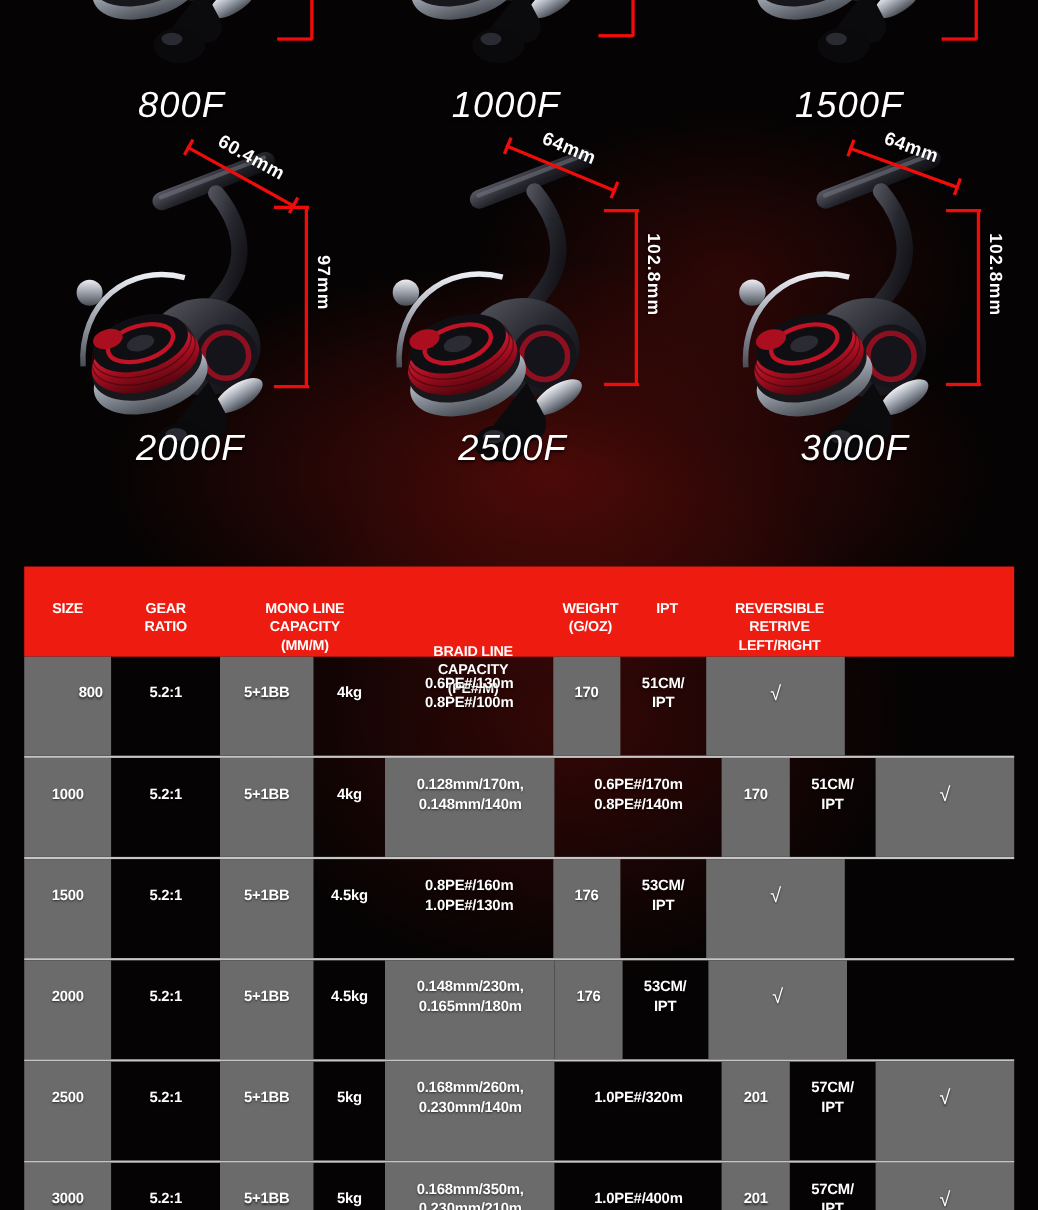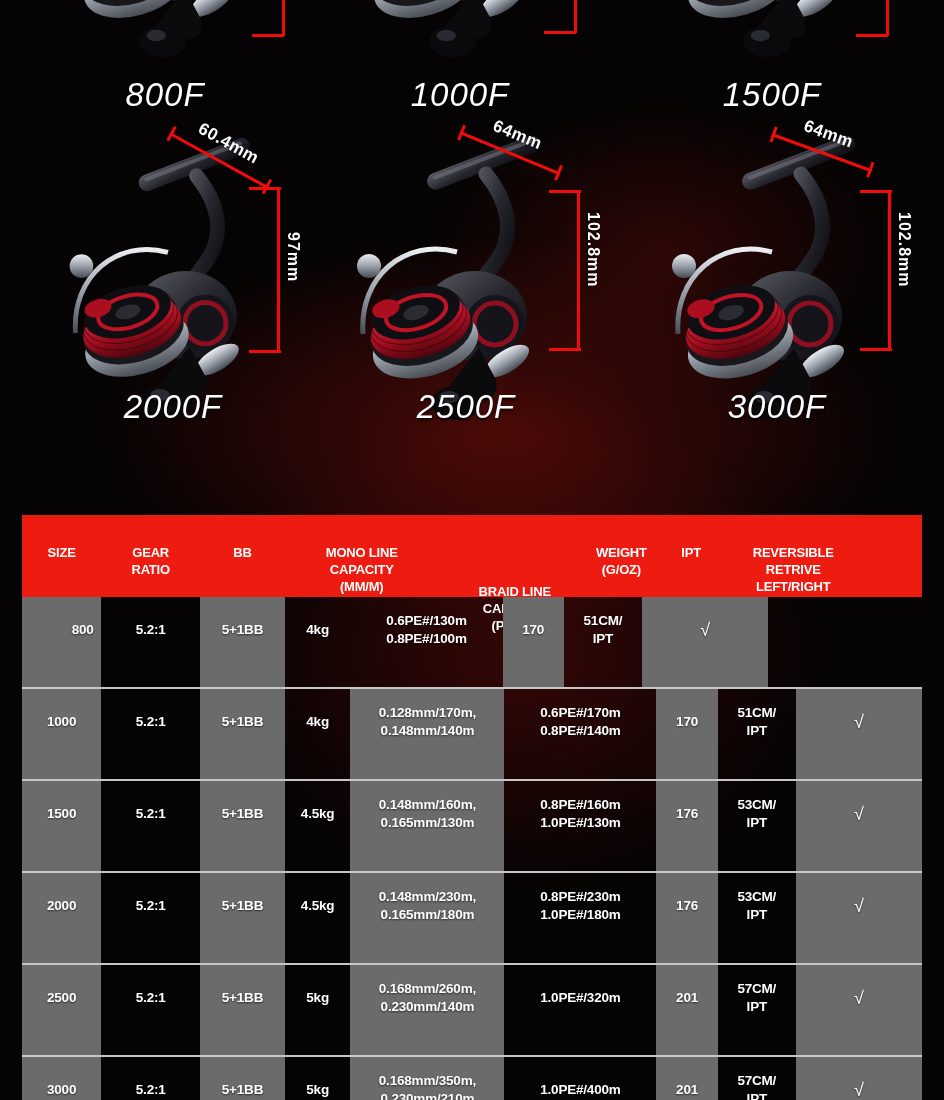--- a/index.html
+++ b/index.html
@@ -368,21 +368,20 @@
 
   <div class="plabel" style="left:73px;top:388px;">2000F</div>
   <div class="plabel" style="left:366px;top:388px;">2500F</div>
   <div class="plabel" style="left:677px;top:388px;">3000F</div>
 
   <div class="spec-table">
     <div class="thead" id="thead">
         <div class="th" style="width: 8.8%;">SIZE</div>
         <div class="th" style="width: 11%;">GEAR
 RATIO</div>
-        <div class="th" style="width: 9.4%;">BB</div>
         <div class="th" style="width: 17.1%;">MONO LINE
 CAPACITY
 (MM/M)</div>
         <div class="th" style="width: 16.9%; margin-top: 39px;">BRAID LINE
 CAPACITY
 (PE#/M)</div>
         <div class="th" style="width: 6.8%;">WEIGHT
 (G/OZ)</div>
         <div class="th" style="width: 8.7%;">IPT</div>
         <div class="th" style="width: 14%;">REVERSIBLE
@@ -414,38 +413,34 @@
           <div class="td gray" style="width: 6.8%;">170</div>
           <div class="td" style="width: 8.7%;">51CM/
 IPT</div>
           <div class="td gray check" style="width: 14%;">√</div>
         </div>
         <div class="trow">
           <div class="td gray" style="width: 8.8%;">1500</div>
           <div class="td" style="width: 11%;">5.2:1</div>
           <div class="td gray" style="width: 9.4%;">5+1BB</div>
           <div class="td" style="width: 7.3%;">4.5kg</div>
-          <div class="td gray" style="width: 17.1%;">0.148mm/160m,
-0.165mm/130m</div>
           <div class="td" style="width: 16.9%;">0.8PE#/160m
 1.0PE#/130m</div>
           <div class="td gray" style="width: 6.8%;">176</div>
           <div class="td" style="width: 8.7%;">53CM/
 IPT</div>
           <div class="td gray check" style="width: 14%;">√</div>
         </div>
         <div class="trow">
           <div class="td gray" style="width: 8.8%;">2000</div>
           <div class="td" style="width: 11%;">5.2:1</div>
           <div class="td gray" style="width: 9.4%;">5+1BB</div>
           <div class="td" style="width: 7.3%;">4.5kg</div>
           <div class="td gray" style="width: 17.1%;">0.148mm/230m,
 0.165mm/180m</div>
-          <div class="td" style="width: 16.9%;">0.8PE#/230m
-1.0PE#/180m</div>
           <div class="td gray" style="width: 6.8%;">176</div>
           <div class="td" style="width: 8.7%;">53CM/
 IPT</div>
           <div class="td gray check" style="width: 14%;">√</div>
         </div>
         <div class="trow">
           <div class="td gray" style="width: 8.8%;">2500</div>
           <div class="td" style="width: 11%;">5.2:1</div>
           <div class="td gray" style="width: 9.4%;">5+1BB</div>
           <div class="td" style="width: 7.3%;">5kg</div>

